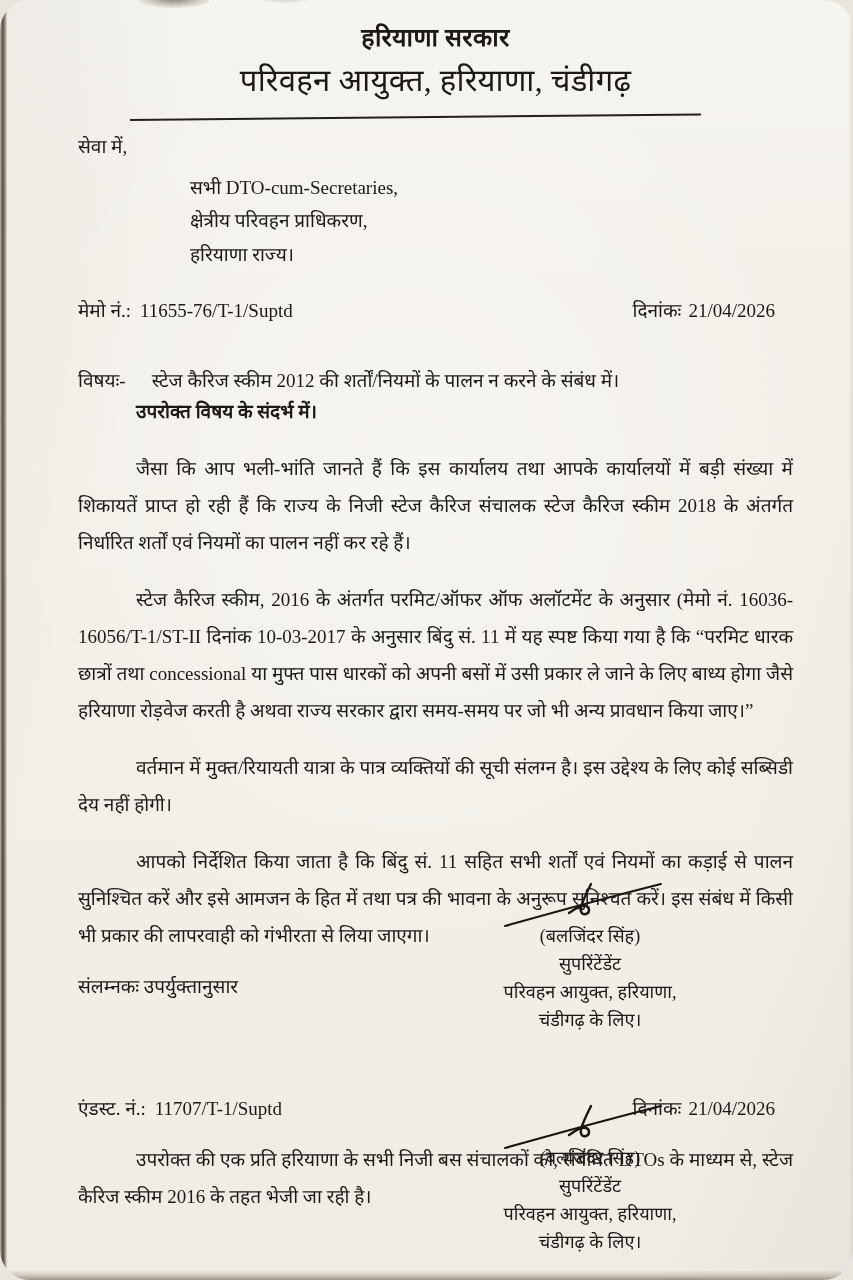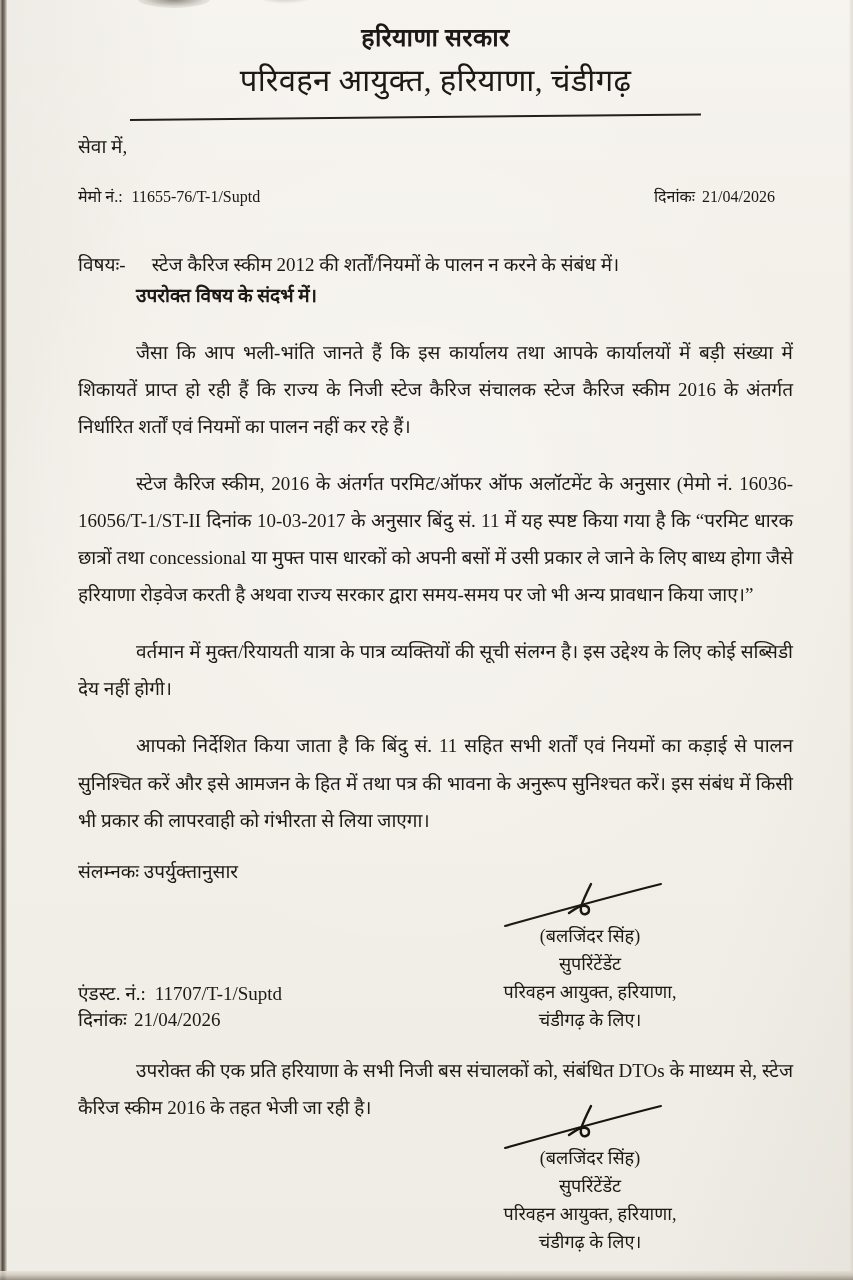--- a/index.html
+++ b/index.html
@@ -14,20 +14,21 @@
   #page {
     position: relative;
     width: 853px;
     height: 1280px;
     margin: 0 auto;
     background:
       linear-gradient(180deg, #f6f4ef 0%, #f3f0ea 22%, #f2efe8 62%, #efece5 100%);
     overflow: hidden;
     color: #1b1815;
     box-sizing: border-box;
+    border-radius: 30px;
   }
   
   .edge-left {
     position: absolute;
     left: 0; top: 0;
     width: 7px; height: 100%;
     background: linear-gradient(90deg, #b9b3a8 0%, #4a4138 35%, #6d6358 60%, #e3dfd6 100%);
     opacity: .92;
   }
   .edge-bottom {
@@ -116,21 +117,21 @@
     margin: 12px 0 0 112px;
     font-size: 19px;
     line-height: 1.75;
   }
 
   .memo-row {
     display: flex;
     justify-content: space-between;
     align-items: baseline;
     margin-top: 26px;
-    font-size: 16px;
+    font-size: 19px;
   }
   .memo-row .memo-no { white-space: nowrap; }
   .memo-row .memo-no .val { margin-left: 9px; }
   .memo-row .memo-date { white-space: nowrap; padding-right: 18px; }
   .memo-row .memo-date .val { margin-left: 7px; }
 
   .subject {
     display: flex;
     margin-top: 44px;
     font-size: 19px;
@@ -176,21 +177,20 @@
 
   #signature-1 { left: 440px; top: 888px; }
   #signature-2 { left: 440px; top: 1110px; }
 
   .endorse-row {
     display: flex;
     justify-content: space-between;
     align-items: baseline;
     margin-top: 96px;
     font-size: 19px;
-    flex-direction: column;
   }
   .endorse-row .end-no { white-space: nowrap; }
   .endorse-row .end-no .val { margin-left: 9px; }
   .endorse-row .end-date { white-space: nowrap; padding-right: 18px; }
   .endorse-row .end-date .val { margin-left: 7px; }
 </style>
 </head>
 <body>
 
 <div id="page">
@@ -207,37 +207,42 @@
       <div class="line1">हरियाणा सरकार</div>
       <div class="line2">परिवहन आयुक्त, हरियाणा, चंडीगढ़</div>
     </div>
 
     <div class="rule">
         <span></span>
       </div>
 
     <div class="to-line">सेवा में,</div>
 
+    <div class="addressee">
+      <div>सभी DTO-cum-Secretaries,</div>
+      <div>क्षेत्रीय परिवहन प्राधिकरण,</div>
+      <div>हरियाणा राज्य।</div>
+    </div>
 
     <div class="memo-row">
       <div class="memo-no">
         <span>मेमो नं.:</span><span class="val">11655-76/T-1/Suptd</span>
       </div>
       <div class="memo-date">
         <span>दिनांकः</span><span class="val">21/04/2026</span>
       </div>
     </div>
 
     <div class="subject">
       <span class="lbl">विषयः-</span>
       <span class="txt">स्टेज कैरिज स्कीम 2012 की शर्तों/नियमों के पालन न करने के संबंध में।</span>
     </div>
 
     <div class="para tight">उपरोक्त विषय के संदर्भ में।</div>
-    <div class="para">जैसा कि आप भली-भांति जानते हैं कि इस कार्यालय तथा आपके कार्यालयों में बड़ी संख्या में शिकायतें प्राप्त हो रही हैं कि राज्य के निजी स्टेज कैरिज संचालक स्टेज कैरिज स्कीम 2016 के अंतर्गत निर्धारित शर्तों एवं नियमों का पालन नहीं कर रहे हैं।</div>
+    <div class="para">जैसा कि आप भली-भांति जानते हैं कि इस कार्यालय तथा आपके कार्यालयों में बड़ी संख्या में शिकायतें प्राप्त हो रही हैं कि राज्य के निजी स्टेज कैरिज संचालक स्टेज कैरिज स्कीम 2018 के अंतर्गत निर्धारित शर्तों एवं नियमों का पालन नहीं कर रहे हैं।</div>
     <div class="para">स्टेज कैरिज स्कीम, 2016 के अंतर्गत परमिट/ऑफर ऑफ अलॉटमेंट के अनुसार (मेमो नं. 16036-16056/T-1/ST-II दिनांक 10-03-2017 के अनुसार बिंदु सं. 11 में यह स्पष्ट किया गया है कि “परमिट धारक छात्रों तथा concessional या मुफ्त पास धारकों को अपनी बसों में उसी प्रकार ले जाने के लिए बाध्य होगा जैसे हरियाणा रोड़वेज करती है अथवा राज्य सरकार द्वारा समय-समय पर जो भी अन्य प्रावधान किया जाए।”</div>
     <div class="para">वर्तमान में मुक्त/रियायती यात्रा के पात्र व्यक्तियों की सूची संलग्न है। इस उद्देश्य के लिए कोई सब्सिडी देय नहीं होगी।</div>
     <div class="para">आपको निर्देशित किया जाता है कि बिंदु सं. 11 सहित सभी शर्तों एवं नियमों का कड़ाई से पालन सुनिश्चित करें और इसे आमजन के हित में तथा पत्र की भावना के अनुरूप सुनिश्चत करें। इस संबंध में किसी भी प्रकार की लापरवाही को गंभीरता से लिया जाएगा।</div>
 
     <div class="encl">संलम्नकः उपर्युक्तानुसार</div>
 
     <div class="endorse-row">
       <div class="end-no">
         <span>एंडस्ट. नं.:</span><span class="val">11707/T-1/Suptd</span>
       </div>

